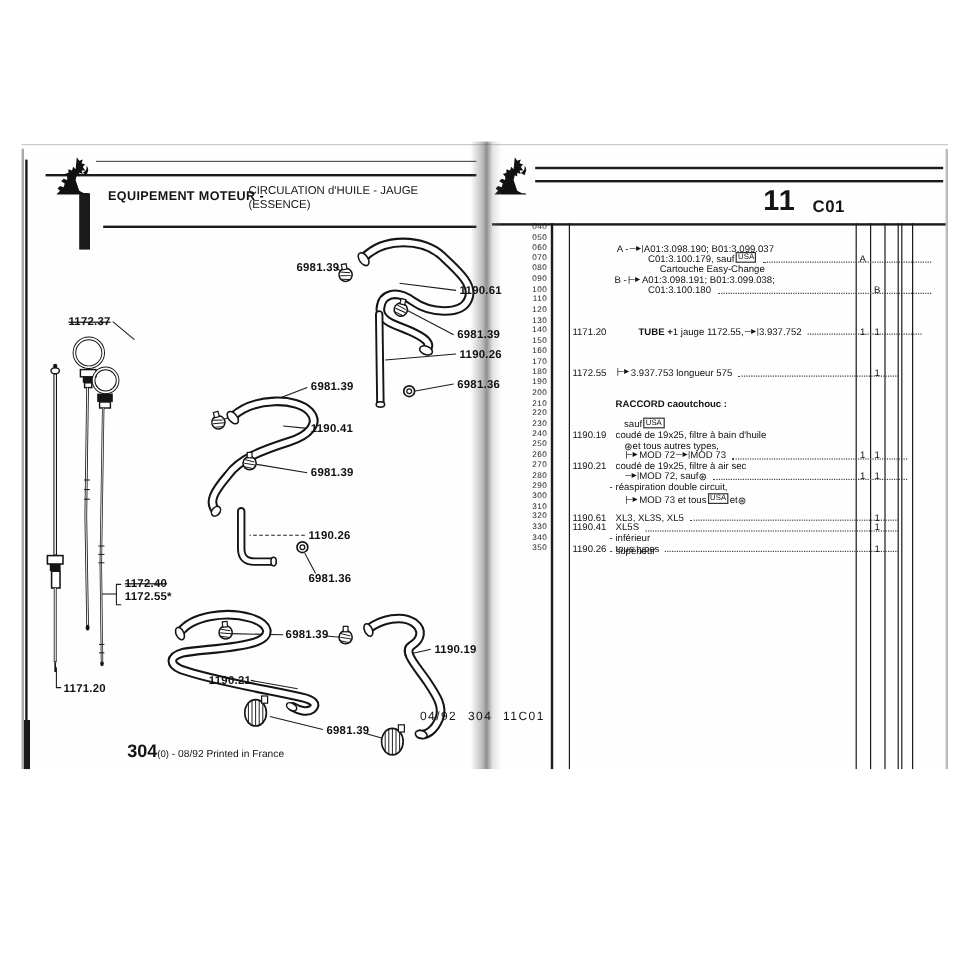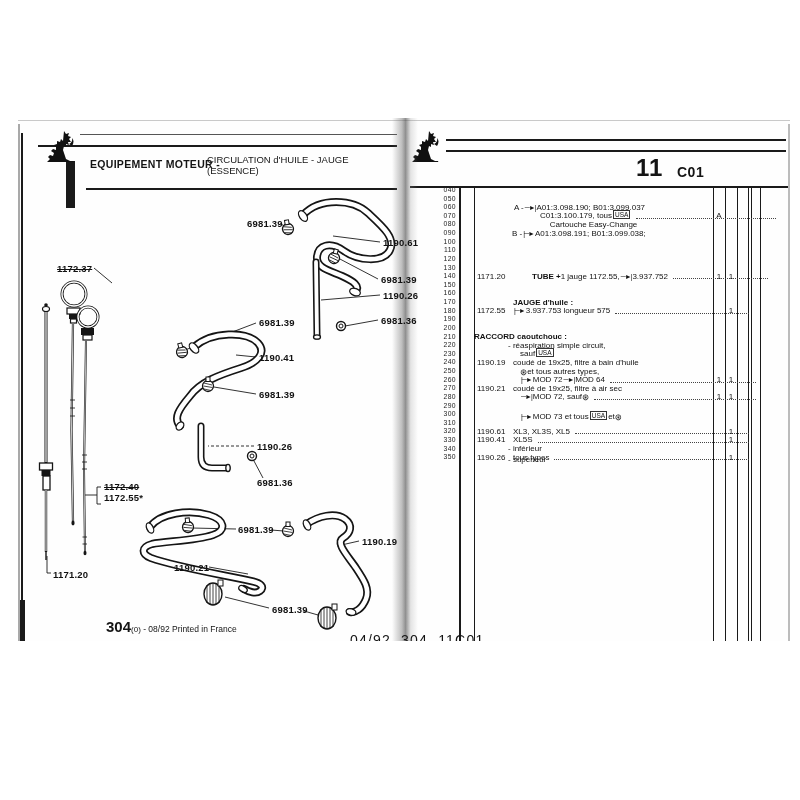--- a/index.html
+++ b/index.html
@@ -28,21 +28,21 @@
   .optsym{font-size:8.5px;line-height:8px;}
   .b{font-weight:bold;}
   
   .plabel{position:absolute;font-size:9.5px;font-weight:bold;white-space:nowrap;letter-spacing:.2px;color:#111;}
   .strike{text-decoration:line-through;}
   
   .f-left{position:absolute;left:106px;top:618px;white-space:nowrap;}
   .f-big{font-size:15px;font-weight:bold;}
   .f-small{font-size:8px;}
   .f-note{font-size:8.5px;}
-  .f-ref{position:absolute;left:350px;top:632px;font-size:14px;letter-spacing:1.2px;word-spacing:5px;white-space:nowrap;z-index:6;}
+  .f-ref{position:absolute;left:350px;top:592px;font-size:10px;letter-spacing:1.2px;word-spacing:5px;white-space:nowrap;z-index:6;}
   .gutter{position:absolute;left:392px;top:118px;width:26px;height:548px;z-index:4;
     background:linear-gradient(90deg,rgba(120,120,120,0) 0%,rgba(110,110,110,.45) 38%,rgba(70,70,70,.6) 52%,rgba(150,150,150,.25) 72%,rgba(255,255,255,0) 100%);}
   .gutter-tail{position:absolute;left:392px;top:660px;width:26px;height:25px;z-index:4;opacity:.5;
     background:linear-gradient(90deg,rgba(120,120,120,0),rgba(90,90,90,.5) 50%,rgba(255,255,255,0));}
 </style>
 </head>
 <body>
 
 <div class="stage">
 
@@ -310,72 +310,69 @@
   <div class="abs" id="tcontent" style="left:474px;top:186px;width:292px;height:285px;">
       <div class="tline" style="top: 16.74px;">
         <span class="ltext" style="padding-left: 40px;">
           <span>A - </span>
           <span class="arrow">─►|</span>
           <span> A01:3.098.190; B01:3.099.037</span>
         </span>
       </div>
       <div class="tline" style="top: 25.36px;">
         <span class="ltext" style="padding-left: 66px;">
-          <span>C01:3.100.179, tous </span>
+          <span>C01:3.100.179, sauf </span>
           <span class="boxed">USA</span>
           <span class="dots"></span>
         </span>
         <span class="qty qa">A</span>
       </div>
       <div class="tline center" style="top: 33.98px;">
         <span class="ltext">
           <span>Cartouche Easy-Change</span>
         </span>
       </div>
       <div class="tline" style="top: 42.6px;">
         <span class="ltext" style="padding-left: 38px;">
           <span>B - </span>
           <span class="arrow">|─►</span>
           <span> A01:3.098.191; B01:3.099.038;</span>
         </span>
+      </div>
+      <div class="tline" style="top: 51.22px;">
+        <span class="ltext" style="padding-left: 66px;">
+          <span>C01:3.100.180</span>
+          <span class="dots"></span>
+        </span>
+        <span class="qty qb">B</span>
       </div>
       <div class="tline" style="top: 85.7px;">
         <span class="ltext" style="padding-left: 58px;">
           <span class="b">TUBE + </span>
           <span>1 jauge 1172.55, </span>
           <span class="arrow">─►|</span>
           <span> 3.937.752</span>
           <span class="dots"></span>
         </span>
         <span class="ref">1171.20</span>
         <span class="qty qa">1</span>
         <span class="qty qb">1</span>
       </div>
-      <div class="tline" style="top: 111.56px;">
-        <span class="ltext" style="padding-left: 39px;">
-          <span class="b">JAUGE d'huile :</span>
-        </span>
-      </div>
       <div class="tline" style="top: 120.18px;">
         <span class="ltext" style="padding-left: 39px;">
           <span class="arrow">|─►</span>
           <span> 3.937.753 longueur 575</span>
           <span class="dots"></span>
         </span>
         <span class="ref">1172.55</span>
         <span class="qty qb">1</span>
       </div>
       <div class="tline" style="top: 146.04px;">
-        <span class="ltext" style="">
+        <span class="ltext" style="padding-left: 39px;">
           <span class="b">RACCORD caoutchouc :</span>
-        </span>
-      </div>
-      <div class="tline" style="top: 154.66px;">
-        <span class="ltext" style="padding-left: 34px;">
-          <span>- réaspiration simple circuit,</span>
         </span>
       </div>
       <div class="tline" style="top: 163.28px;">
         <span class="ltext" style="padding-left: 46px;">
           <span>sauf </span>
           <span class="boxed">USA</span>
         </span>
       </div>
       <div class="tline" style="top: 171.9px;">
         <span class="ltext" style="padding-left: 39px;">
@@ -387,41 +384,46 @@
         <span class="ltext" style="padding-left: 46px;">
           <span class="optsym">⊛</span>
           <span> et tous autres types,</span>
         </span>
       </div>
       <div class="tline" style="top: 189.14px;">
         <span class="ltext" style="padding-left: 46px;">
           <span class="arrow">|─►</span>
           <span> MOD 72 </span>
           <span class="arrow">─►|</span>
-          <span> MOD 64</span>
+          <span> MOD 73</span>
           <span class="dots"></span>
         </span>
         <span class="qty qa">1</span>
         <span class="qty qb">1</span>
       </div>
       <div class="tline" style="top: 197.76px;">
         <span class="ltext" style="padding-left: 39px;">
           <span>coudé de 19x25, filtre à air sec</span>
         </span>
         <span class="ref">1190.21</span>
       </div>
       <div class="tline" style="top: 206.38px;">
         <span class="ltext" style="padding-left: 46px;">
           <span class="arrow">─►|</span>
           <span> MOD 72, sauf </span>
           <span class="optsym">⊛</span>
           <span class="dots"></span>
         </span>
         <span class="qty qa">1</span>
         <span class="qty qb">1</span>
+      </div>
+      <div class="tline" style="top: 215px;">
+        <span class="ltext" style="padding-left: 34px;">
+          <span>- réaspiration double circuit,</span>
+        </span>
       </div>
       <div class="tline" style="top: 226px;">
         <span class="ltext" style="padding-left: 46px;">
           <span class="arrow">|─►</span>
           <span> MOD 73 et tous </span>
           <span class="boxed">USA</span>
           <span> et </span>
           <span class="optsym">⊛</span>
         </span>
       </div>

